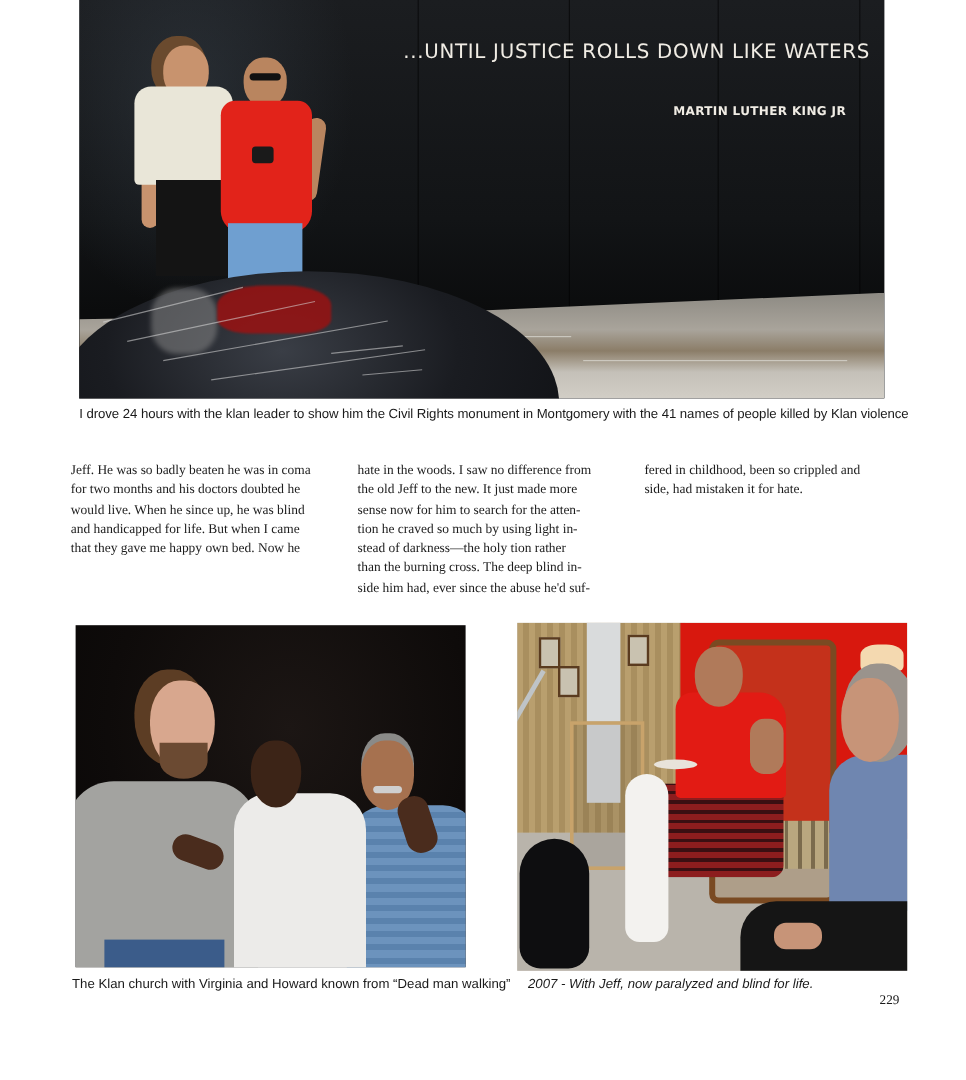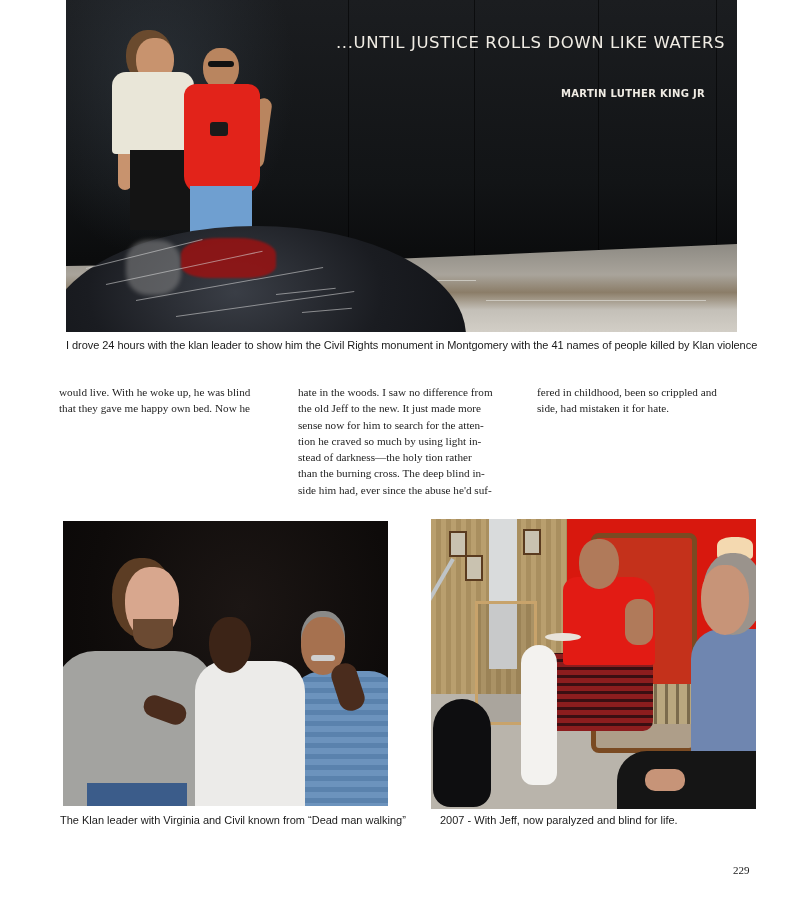--- a/index.html
+++ b/index.html
@@ -79,22 +79,22 @@
   .br-man-arm { left: 194px; top: 80px; width: 28px; height: 46px; background: #b07a5a; border-radius: 12px; }
   .br-plate { left: 114px; top: 114px; width: 36px; height: 8px; background: #e8e3da; border-radius: 50%; }
   .br-dog { left: 90px; top: 126px; width: 36px; height: 140px; background: #f3f2ef; border-radius: 18px 18px 12px 12px; }
   .br-cat { left: 2px; top: 180px; width: 58px; height: 108px; background: #0e0e10; border-radius: 30px 30px 18px 18px; }
   .br-friend-head { left: 270px; top: 46px; width: 48px; height: 70px; background: #c79478; border-radius: 45% 45% 50% 50%; box-shadow: 8px -6px 0 6px #9a938c; }
   .br-friend-body { left: 260px; top: 110px; width: 70px; height: 130px; background: #6f86b0; border-radius: 30px 0 0 0; }
   .br-friend-legs { left: 186px; top: 232px; width: 140px; height: 60px; background: #151515; border-radius: 30px 0 0 0; }
   .br-friend-hand { left: 214px; top: 250px; width: 40px; height: 22px; background: #c79478; border-radius: 10px; }
 
   .caption-bl { position: absolute; left: 60px; top: 814px; font-size: 11px; color: #1a1a1a; white-space: nowrap; }
-  .caption-br { position: absolute; left: 440px; top: 814px; font-size: 11px; color: #1a1a1a; white-space: nowrap; }
-  .page-number { position: absolute; left: 733px; top: 828px; font-family: "Liberation Serif", serif; font-size: 11px; color: #1a1a1a; margin-top: 36px; }
+  .caption-br { position: absolute; left: 440px; top: 814px; font-size: 11px; color: #1a1a1a; white-space: nowrap; font-style: italic; }
+  .page-number { position: absolute; left: 733px; top: 828px; font-family: "Liberation Serif", serif; font-size: 11px; color: #1a1a1a; }
 </style>
 </head>
 <body>
 
 <div class="photo-top">
   <div class="wall-glare"></div>
   <div class="wall-seam" style="left:282px"></div>
   <div class="wall-seam" style="left:408px"></div>
   <div class="wall-seam" style="left:532px"></div>
   <div class="wall-seam" style="left:650px"></div>
@@ -124,21 +124,24 @@
   <div class="engrave" style="left:20px; top:268px; width:120px; transform:rotate(-14deg);"></div>
   <div class="engrave" style="left:40px; top:284px; width:160px; transform:rotate(-12deg);"></div>
   <div class="engrave" style="left:70px; top:300px; width:190px; transform:rotate(-10deg);"></div>
   <div class="engrave" style="left:110px; top:316px; width:180px; transform:rotate(-8deg);"></div>
   <div class="engrave" style="left:210px; top:294px; width:60px; transform:rotate(-6deg);"></div>
   <div class="engrave" style="left:236px; top:312px; width:50px; transform:rotate(-5deg);"></div>
 </div>
 <div class="caption-top">I drove 24 hours with the klan leader to show him the Civil Rights monument in Montgomery with the 41 names of people killed by Klan violence</div>
 
 <div class="col col-1">
-  <span class="line">would live. With he woke up, he was blind</span>
+  <span class="line">Jeff. He was so badly beaten he was in coma</span>
+  <span class="line">for two months and his doctors doubted he</span>
+  <span class="line">would live. When he since up, he was blind</span>
+  <span class="line">and handicapped for life. But when I came</span>
   <span class="line">that they gave me happy own bed. Now he</span>
 </div>
 <div class="col col-2">
   <span class="line">hate in the woods. I saw no difference from</span>
   <span class="line">the old Jeff to the new. It just made more</span>
   <span class="line">sense now for him to search for the atten-</span>
   <span class="line">tion he craved so much by using light in-</span>
   <span class="line">stead of darkness—the holy tion rather</span>
   <span class="line">than the burning cross. The deep blind in-</span>
   <span class="line">side him had, ever since the abuse he'd suf-</span>
@@ -154,21 +157,21 @@
   <div class="bl-shape bl-m1-head"></div>
   <div class="bl-shape bl-m1-beard"></div>
   <div class="bl-shape bl-m2-body"></div>
   <div class="bl-shape bl-m2-head"></div>
   <div class="bl-shape bl-m2-mustache"></div>
   <div class="bl-shape bl-w-body"></div>
   <div class="bl-shape bl-w-head"></div>
   <div class="bl-shape bl-w-hand"></div>
   <div class="bl-shape bl-m2-arm"></div>
 </div>
-<div class="caption-bl">The Klan leader with Virginia and Civil known from “Dead man walking”</div>
+<div class="caption-bl">The Klan church with Virginia and Howard known from “Dead man walking”</div>
 
 <div class="photo-br">
   <div class="br br-wallpaper"></div>
   <div class="br br-door"></div>
   <div class="br br-frame" style="left:18px; top:12px;"></div>
   <div class="br br-frame" style="left:34px; top:36px;"></div>
   <div class="br br-frame" style="left:92px; top:10px;"></div>
   <div class="br br-redwall"></div>
   <div class="br br-lamp"></div>
   <div class="br br-floor"></div>

